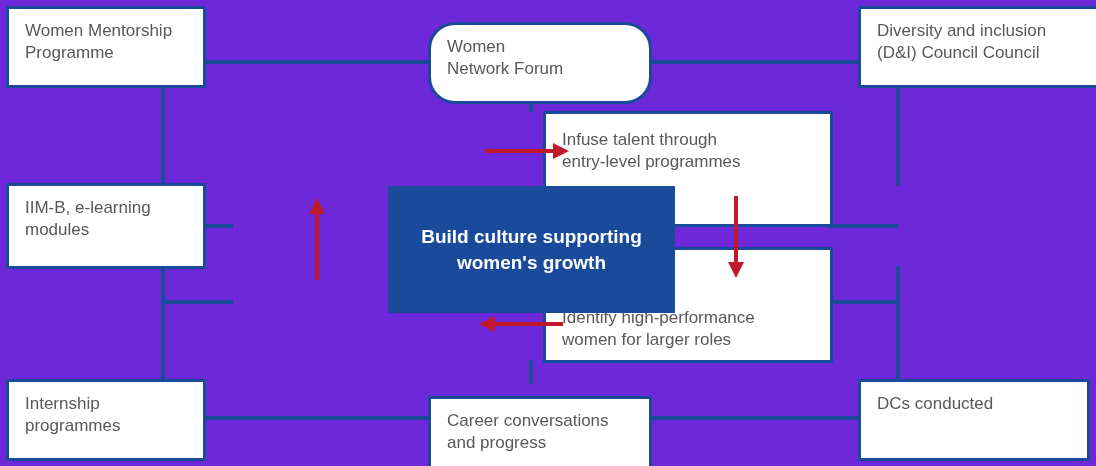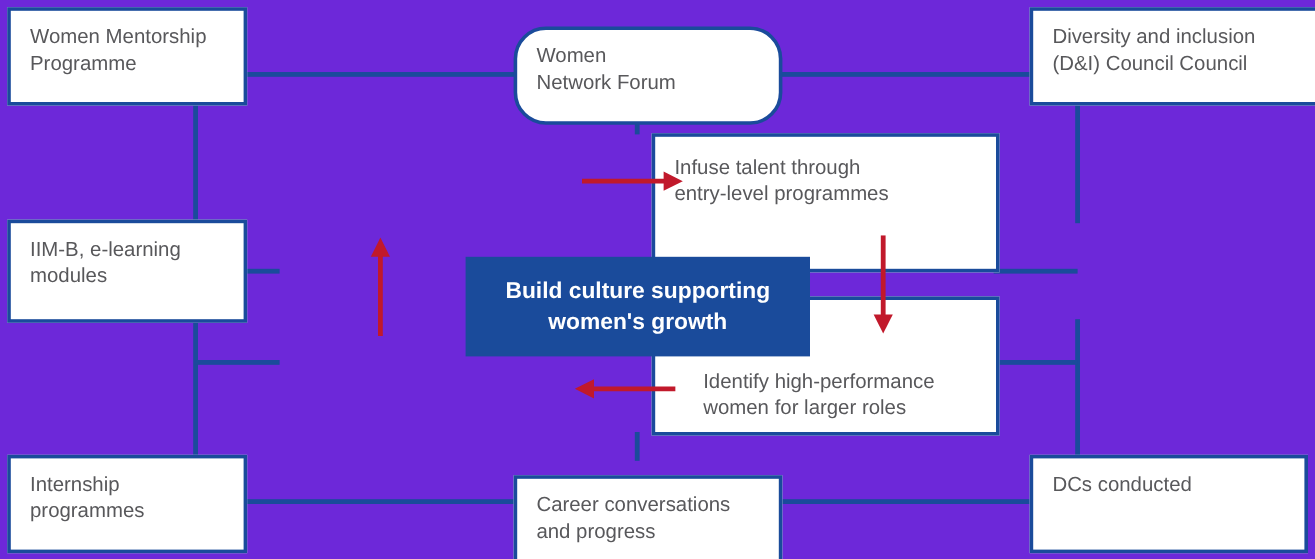--- a/index.html
+++ b/index.html
@@ -123,25 +123,25 @@
   </div>
 
 
   <div class="box quad" style="left:543px; top:111px; width:290px; height:116px; z-index:4;">
     <span class="txt" style="top:15px;">Infuse talent through
 entry-level programmes</span>
   </div>
 
 
   <div class="box quad" style="left:543px; top:247px; width:290px; height:116px; z-index:4;">
-    <span class="txt" style="top:57px;margin-left:24px;">Identify high-performance
+    <span class="txt" style="top:57px;">Identify high-performance
 women for larger roles</span>
   </div>
 
-  <div class="center-box" style="left:388px; top:186px; width:287px; height:83px;margin-top:28px;">
+  <div class="center-box" style="left:388px; top:186px; width:287px; height:127px;">
     <span>Build culture supporting
 women's growth</span>
   </div>
 
   <div class="arrow" style="left:485px; top:140px;">
     <svg width="86" height="22" viewBox="0 0 86 22">
       <line x1="0" y1="11" x2="74" y2="11" stroke="#c1192b" stroke-width="4"></line>
       <polygon points="84,11 68,3 68,19" fill="#c1192b"></polygon>
     </svg>
   </div>

